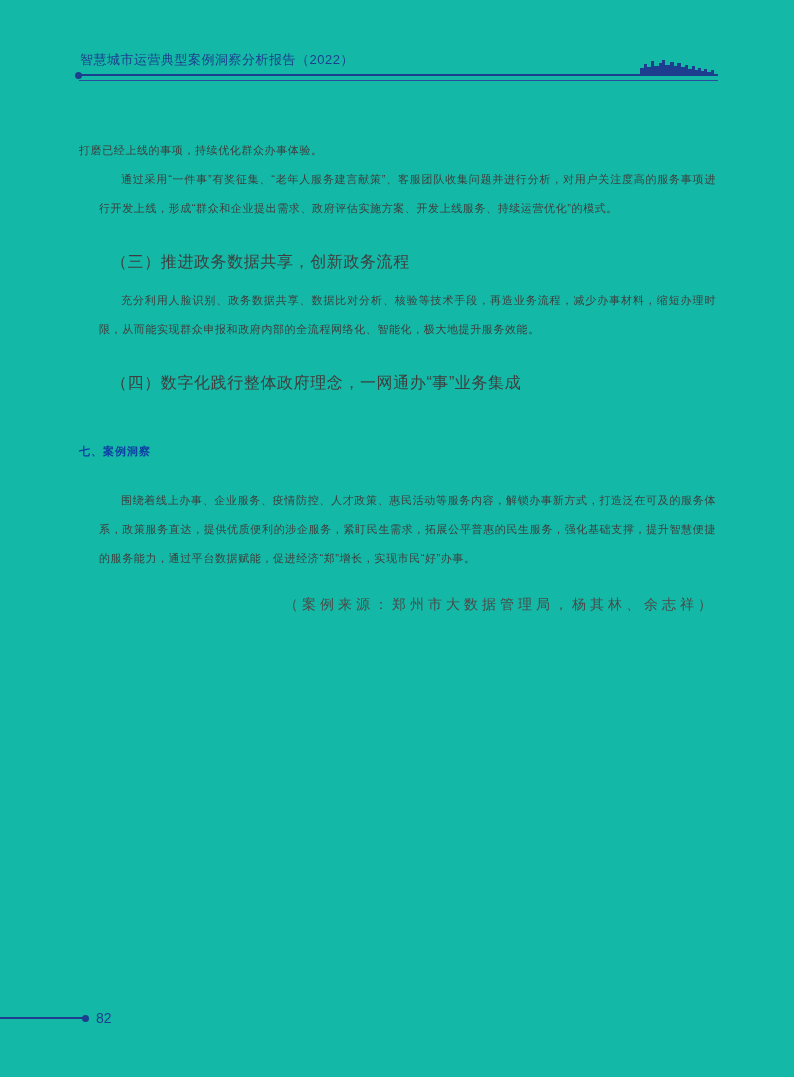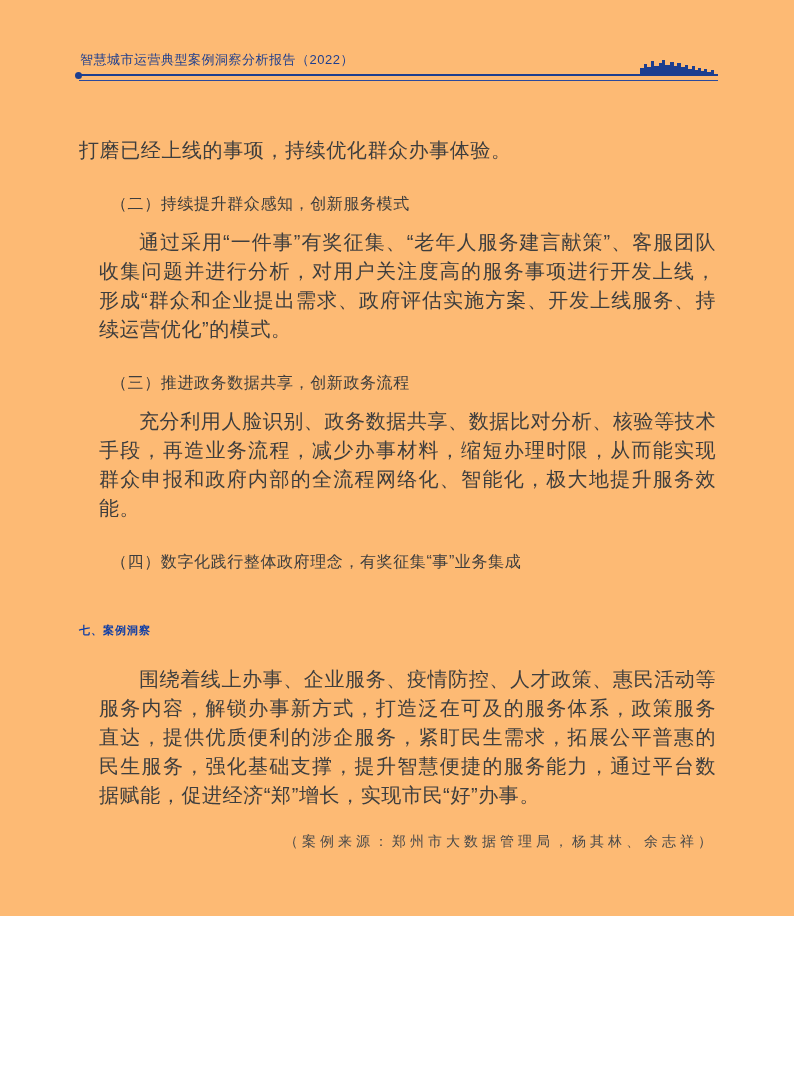--- a/index.html
+++ b/index.html
@@ -4,22 +4,22 @@
 <title>Report Page</title>
 <style>
   html, body {
     margin: 0;
     padding: 0;
     background: #ffffff;
   }
   .page {
     position: relative;
     width: 794px;
-    height: 916px;
-    background: #fdba74;
+    height: 1077px;
+    background: #14b8a6;
     overflow: hidden;
     font-family: "Liberation Sans", sans-serif;
   }
   
   .header-title {
     position: absolute;
     left: 80px;
     top: 52px;
     font-size: 13px;
     line-height: 16px;
@@ -53,21 +53,21 @@
   }
   
   .content {
     position: absolute;
     left: 79px;
     top: 136px;
     width: 637px;
   }
   .body-par {
     margin: 0;
-    font-size: 20px;
+    font-size: 11px;
     line-height: 29px;
     letter-spacing: 0.6px;
     color: #3e3e3e;
     text-align: justify;
   }
   .indent { text-indent: 2em; margin-left: 20px; }
   .sub-heading {
     margin: 24px 0 10px 0;
     font-size: 16px;
     line-height: 29px;
@@ -154,31 +154,30 @@
         <rect x="71" y="13" width="3" height="5"></rect>
       </g>
     </svg>
   </div>
 
   <div class="content">
 
     <p class="body-par">打磨已经上线的事项，持续优化群众办事体验。</p>
 
     <div>
-      <p class="sub-heading">（二）持续提升群众感知，创新服务模式</p>
       <p class="body-par indent">通过采用“一件事”有奖征集、“老年人服务建言献策”、客服团队收集问题并进行分析，对用户关注度高的服务事项进行开发上线，形成“群众和企业提出需求、政府评估实施方案、开发上线服务、持续运营优化”的模式。</p>
     </div>
 
     <div>
       <p class="sub-heading">（三）推进政务数据共享，创新政务流程</p>
       <p class="body-par indent">充分利用人脸识别、政务数据共享、数据比对分析、核验等技术手段，再造业务流程，减少办事材料，缩短办理时限，从而能实现群众申报和政府内部的全流程网络化、智能化，极大地提升服务效能。</p>
     </div>
 
     <div>
-      <p class="sub-heading">（四）数字化践行整体政府理念，有奖征集“事”业务集成</p>
+      <p class="sub-heading">（四）数字化践行整体政府理念，一网通办“事”业务集成</p>
     </div>
 
     <h2 class="section-heading">七、案例洞察</h2>
 
 
     <p class="body-par indent">围绕着线上办事、企业服务、疫情防控、人才政策、惠民活动等服务内容，解锁办事新方式，打造泛在可及的服务体系，政策服务直达，提供优质便利的涉企服务，紧盯民生需求，拓展公平普惠的民生服务，强化基础支撑，提升智慧便捷的服务能力，通过平台数据赋能，促进经济“郑”增长，实现市民“好”办事。</p>
 
     <p class="source-note">（案例来源：郑州市大数据管理局，杨其林、余志祥）</p>
   </div>
 

